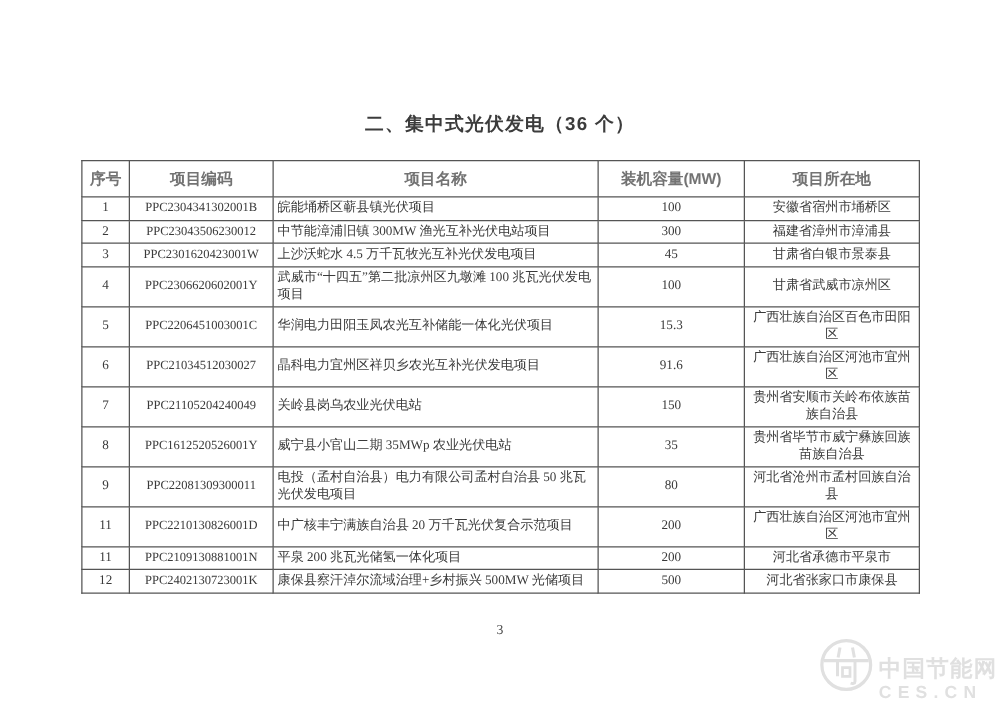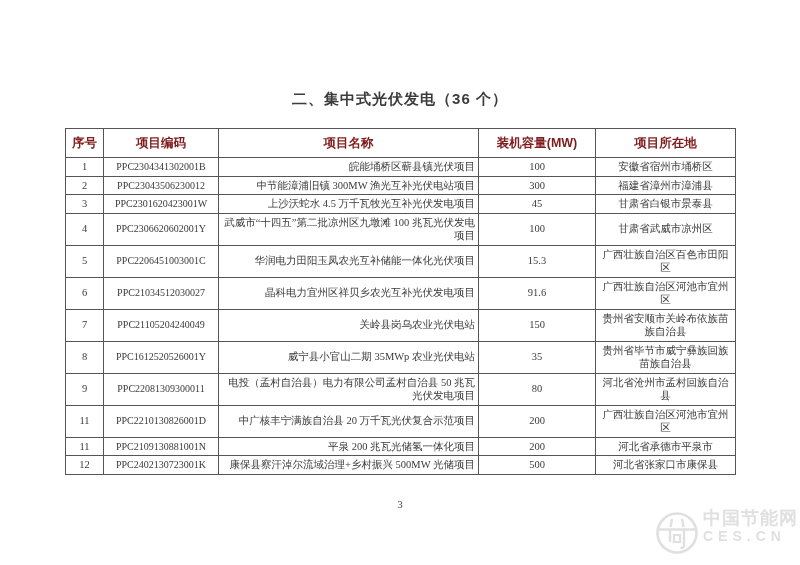--- a/index.html
+++ b/index.html
@@ -36,45 +36,45 @@
   .pv-table th, .pv-table td {
     border: 1px solid #555555;
     overflow: hidden;
   }
   .pv-table th {
     font-family: "Liberation Sans", "DejaVu Sans", sans-serif;
     font-weight: bold;
     font-size: 12.5px;
     height: 28px;
     text-align: center;
-    color: #7f1d1d;
+    color: #737373;
     padding: 0 2px;
   }
   .pv-table td {
     font-size: 10.5px;
     line-height: 13.5px;
     padding: 2px 3px;
     vertical-align: middle;
   }
   td.c-no, td.c-cap, td.c-loc { text-align: center; }
   td.c-code { text-align: center; font-size: 10px; }
-  td.c-name { text-align: right; }
+  td.c-name { text-align: left; }
   td.c-loc { padding: 2px 2px; }
   .page-number {
     position: absolute;
     top: 498px; left: 0; width: 100%;
     text-align: center;
     font-size: 11px;
     color: #4a4a4a;
   }
   .watermark {
     position: absolute;
     right: 2px; bottom: 4px;
     display: flex;
-    align-items: flex-start;
+    align-items: flex-end;
     color: #e0e0e0;
     user-select: none;
     margin-top: 35px;
   }
   .wm-logo { flex: 0 0 auto; margin-right: 2px; }
   .wm-text {
     font-family: "Liberation Sans", "DejaVu Sans", sans-serif;
     font-weight: bold;
     line-height: 1.1;
   }

